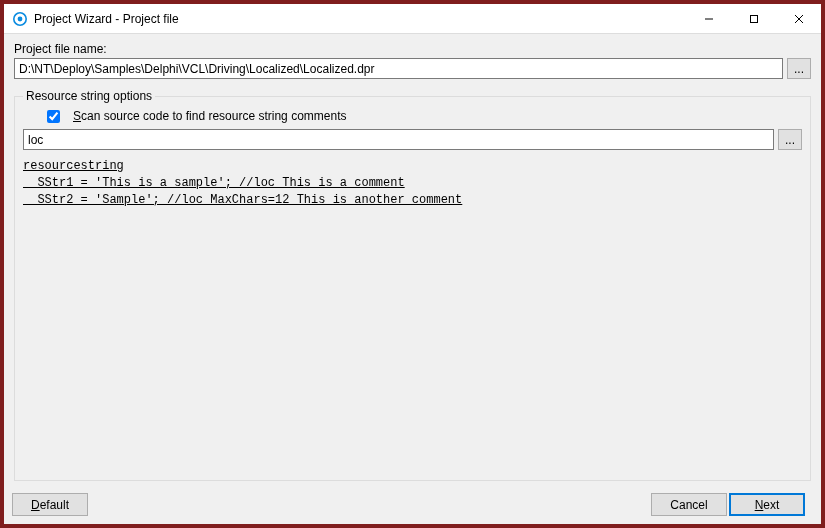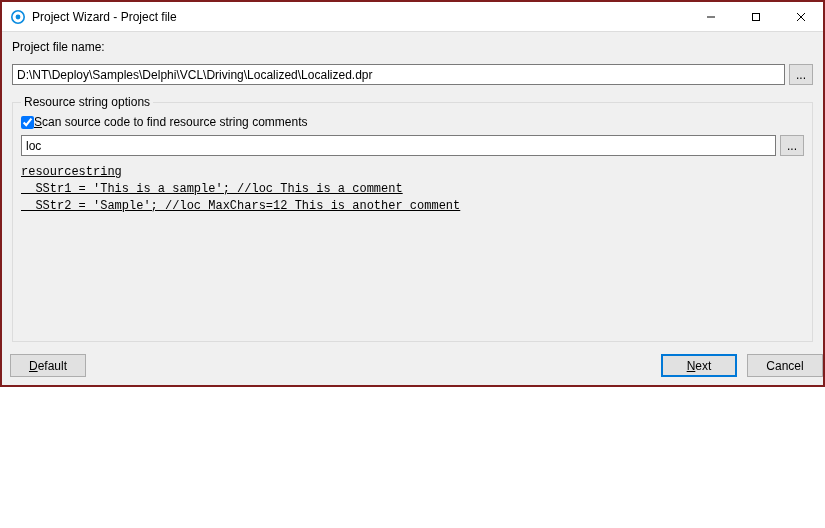--- a/index.html
+++ b/index.html
@@ -6,22 +6,22 @@
   html, body {
     margin: 0; padding: 0;
     width: 825px; height: 528px;
     font-family: "Segoe UI", Tahoma, sans-serif;
     font-size: 12px;
     background: #ffffff;
     color: #000;
     overflow: hidden;
   }
   .window {
-    width: 825px; height: 387px;
-    border: 2px solid #7f1d1d;
+    width: 825px; height: 528px;
+    border: 4px solid #7f1d1d;
     display: flex; flex-direction: column;
     background: #f0f0f0;
   }
   .titlebar {
     height: 30px;
     background: #ffffff;
     display: flex; align-items: center;
     border-bottom: 1px solid #dddddd;
   }
   .title-icon {
@@ -40,21 +40,21 @@
     width: 45px; height: 100%;
     display: flex; align-items: center; justify-content: center;
     color: #000;
   }
   .client {
     flex: 1;
     padding: 8px 10px 6px 10px;
     display: flex; flex-direction: column;
     background: #f0f0f0;
   }
-  .label { font-size: 12px; margin-bottom: 10px; }
+  .label { font-size: 12px; margin-bottom: 2px; }
   .row-path { display: flex; gap: 4px; align-items: flex-start; margin-bottom: 10px; }
   input.text {
     flex: 1;
     height: 21px;
     border: 1px solid #7a7a7a;
     background: #fff;
     font: inherit;
     padding: 1px 4px;
   }
   .browse-btn {
@@ -69,38 +69,38 @@
     border: 1px solid #dcdcdc;
     margin: 0; padding: 6px 8px 12px 8px;
     display: flex; flex-direction: column;
     gap: 6px;
     flex: 1;
   }
   fieldset.groupbox legend {
     font-size: 12px; padding: 0 3px;
     color: #000;
   }
-  .chk-row { display: flex; align-items: center; gap: 0; }
+  .chk-row { display: flex; align-items: center; gap: 13px; margin-left: 24px; }
   .chk-row input[type=checkbox] { margin: 0; width: 13px; height: 13px; }
   .chk-row .chk-label u { text-decoration: underline; }
   .row-loc { display: flex; gap: 4px; align-items: center; }
   .code-block {
     font-family: "Courier New", monospace;
     font-size: 12px;
     white-space: pre;
     color: #000;
     line-height: 1.4;
     padding: 2px 0 0 0;
     flex: 1;
     text-decoration: underline;
   }
   .button-bar {
     display: flex;
-    padding: 6px 0 8px 8px;
-    gap: 10px;
+    padding: 6px 16px 8px 8px;
+    gap: 2px;
     align-items: center;
     justify-content: center;
   }
   .bar-spacer { flex: 1; }
   button.std {
     width: 76px; height: 23px;
     border: 1px solid #adadad;
     background: #e1e1e1;
     font: inherit;
     padding: 0;
@@ -164,17 +164,17 @@
       </div>
       <div class="code-block">resourcestring
   SStr1 = 'This is a sample'; //loc This is a comment
   SStr2 = 'Sample'; //loc MaxChars=12 This is another comment</div>
     </fieldset>
   </div>
 
   <div class="button-bar">
     <button class="std"><u>D</u><span>efault</span></button>
     <span class="bar-spacer"></span>
+    <button class="std">Cancel</button>
     <button class="std default"><u>N</u><span>ext</span></button>
-    <button class="std">Cancel</button>
   </div>
 
 </div>
 
 </body></html>

